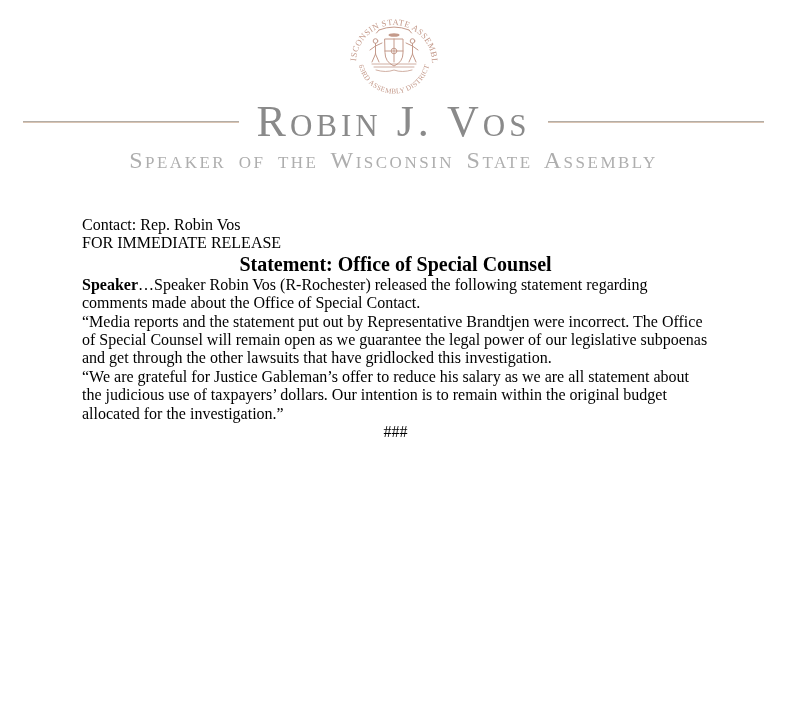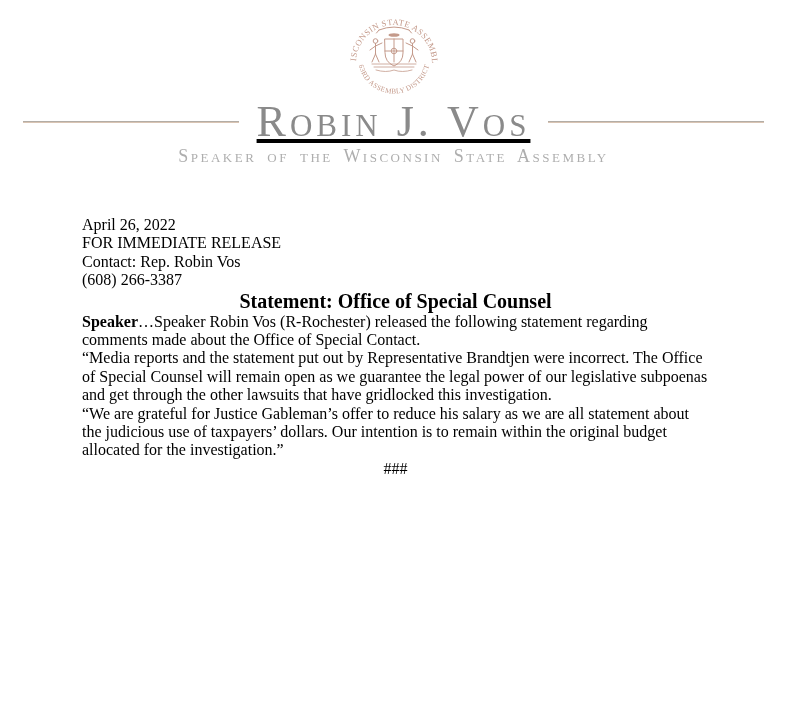--- a/index.html
+++ b/index.html
@@ -31,21 +31,20 @@
     position: absolute;
     top: 98px;
     left: 0;
     right: 0;
     height: 48px;
     display: flex;
     align-items: center;
     padding: 0 23px;
     box-sizing: border-box;
     gap: 12px;
-    text-decoration: underline;
   }
   .rule {
     flex: 1;
     height: 2px;
     background: linear-gradient(to bottom, var(--rule-gray, #b3ada6) 0%, var(--rule-gray, #b3ada6) 49%, var(--rule-tan, #d9c4b3) 51%, var(--rule-tan, #d9c4b3) 100%);
   }
   .name {
     font-variant: small-caps;
     font-size: 44px;
     line-height: 0.9;
@@ -54,21 +53,21 @@
     white-space: nowrap;
     padding: 0 6px;
   }
   .subtitle {
     position: absolute;
     top: 146px;
     left: 0;
     right: 0;
     text-align: center;
     font-variant: small-caps;
-    font-size: 18px;
+    font-size: 24px;
     line-height: 1.2;
     letter-spacing: 2.5px;
     word-spacing: 4px;
     color: var(--subtitle-gray, #aeaeae);
     white-space: nowrap;
   }
 
   
   .release {
     padding: 36px 78px 0 82px;
@@ -132,25 +131,23 @@
       <div class="rule"></div>
       <div class="name">Robin J. Vos</div>
       <div class="rule"></div>
     </div>
 
     <div class="subtitle">Speaker of the Wisconsin State Assembly</div>
   </div>
 
   <div class="release">
 
-    <p class="date-line">April 26, 2022</p>
 
+    <p>Contact: Rep. Robin Vos</p>
     <p>FOR IMMEDIATE RELEASE</p>
-    <p>Contact: Rep. Robin Vos</p>
-    <p>(608) 266-3387</p>
 
     <p class="doc-title">Statement: Office of Special Counsel</p>
 
     <p class="para"><span class="lead">Speaker</span><span>…Speaker Robin Vos (R-Rochester) released the following statement regarding comments made about the Office of Special Contact.</span></p>
 
     <p class="para"><span class="lead"></span><span>“Media reports and the statement put out by Representative Brandtjen were incorrect. The Office of Special Counsel will remain open as we guarantee the legal power of our legislative subpoenas and get through the other lawsuits that have gridlocked this investigation.</span></p>
 
     <p class="para"><span class="lead"></span><span>“We are grateful for Justice Gableman’s offer to reduce his salary as we are all statement about the judicious use of taxpayers’ dollars. Our intention is to remain within the original budget allocated for the investigation.”</span></p>
 
     <p class="footer-mark">###</p>

